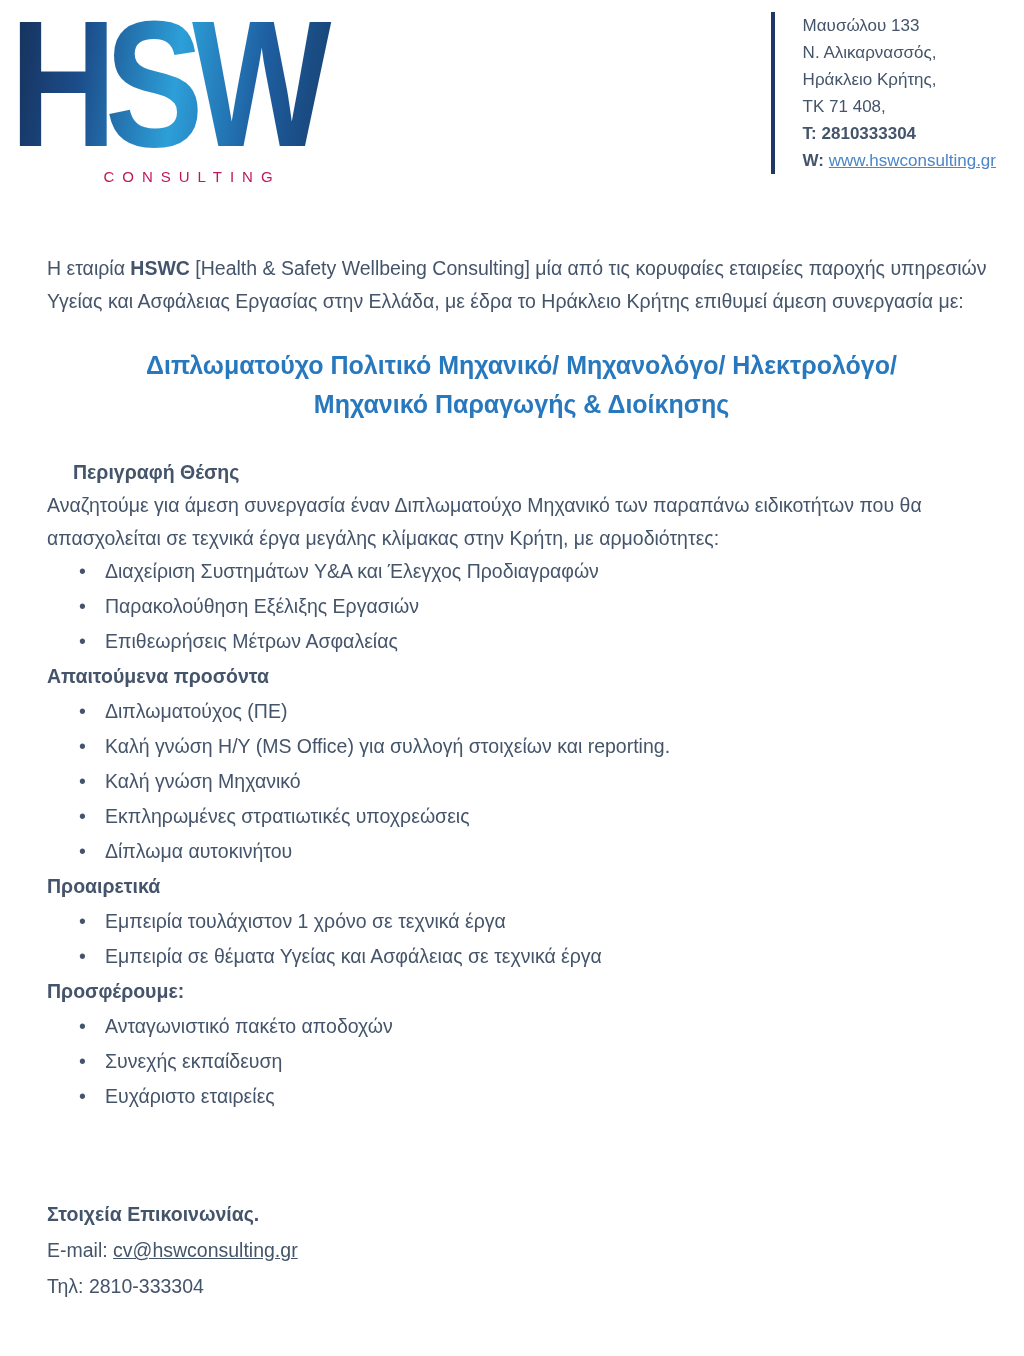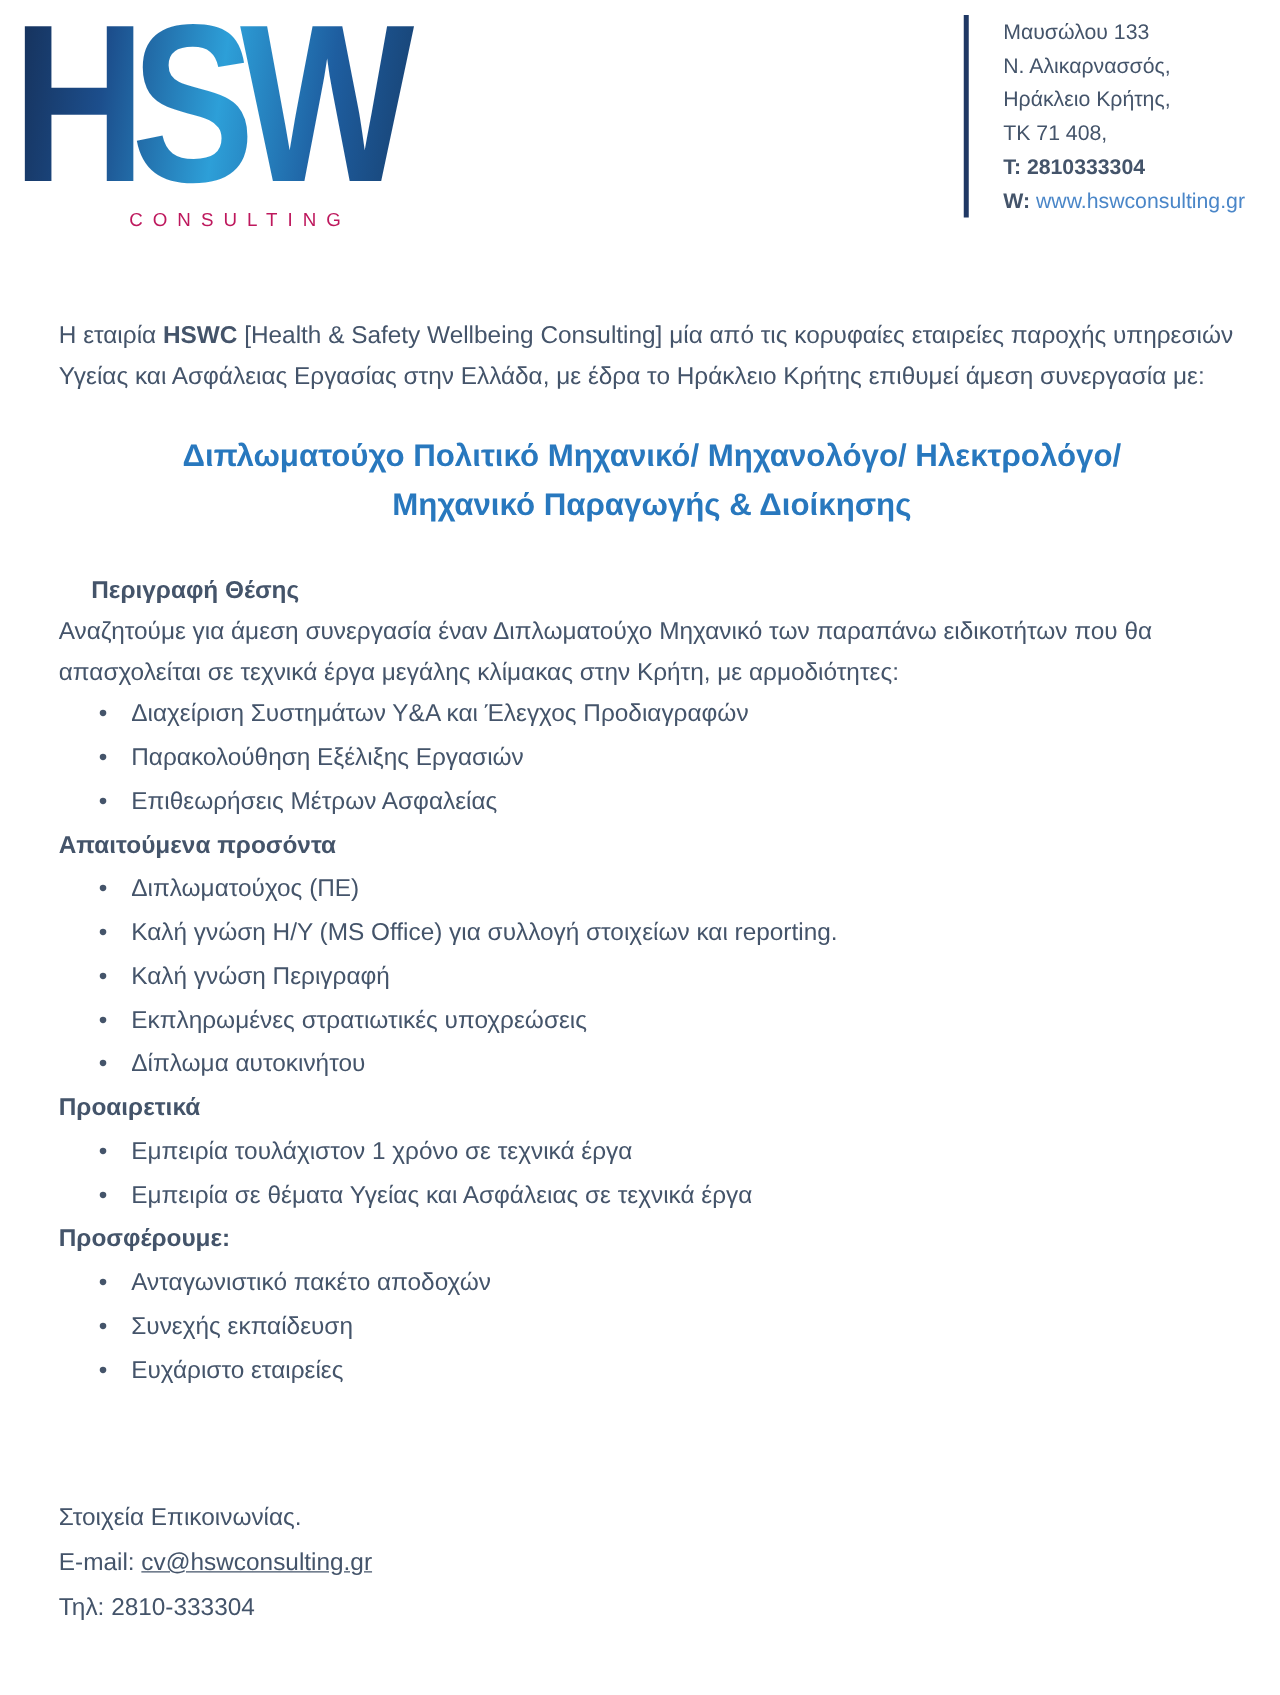--- a/index.html
+++ b/index.html
@@ -65,20 +65,21 @@
     margin-top: 4px;
     min-height: 158px;
     font-size: 17px;
     line-height: 27px;
   }
   .contact-line { white-space: nowrap; }
   .contact-label { font-weight: bold; }
   .phone-line { font-weight: bold; }
   .web-link {
     color: #4A86C8;
+    text-decoration: underline;
     font-weight: normal;
   }
 
   
   .main {
     padding: 0 28px 0 47px;
   }
   .intro {
     margin: 46px 0 0 0;
     font-size: 19.5px;
@@ -125,21 +126,21 @@
     top: 0;
     font-size: 19.5px;
   }
 
   
   .footer {
     margin-top: 82px;
     font-size: 19.5px;
     line-height: 1.85;
   }
-  .footer-title { font-weight: normal; }
+  .footer-title { font-weight: bold; }
   .email-link {
     color: #44546A;
     text-decoration: underline;
   }
 </style>
 </head>
 <body>
 
 <div class="page">
 
@@ -178,21 +179,21 @@
     <ul class="bullets">
       <li>Διαχείριση Συστημάτων Υ&amp;Α και Έλεγχος Προδιαγραφών</li>
       <li>Παρακολούθηση Εξέλιξης Εργασιών</li>
       <li>Επιθεωρήσεις Μέτρων Ασφαλείας</li>
     </ul>
 
     <div class="section-title">Απαιτούμενα προσόντα</div>
     <ul class="bullets">
       <li>Διπλωματούχος  (ΠΕ)</li>
       <li>Καλή γνώση Η/Υ (MS Office) για συλλογή στοιχείων και reporting.</li>
-      <li>Καλή γνώση Περιγραφή</li>
+      <li>Καλή γνώση Μηχανικό</li>
       <li>Εκπληρωμένες στρατιωτικές υποχρεώσεις</li>
       <li>Δίπλωμα αυτοκινήτου</li>
     </ul>
 
     <div class="section-title">Προαιρετικά</div>
     <ul class="bullets">
       <li>Εμπειρία τουλάχιστον 1 χρόνο σε τεχνικά έργα</li>
       <li>Εμπειρία σε θέματα Υγείας και Ασφάλειας σε τεχνικά έργα</li>
     </ul>
 

